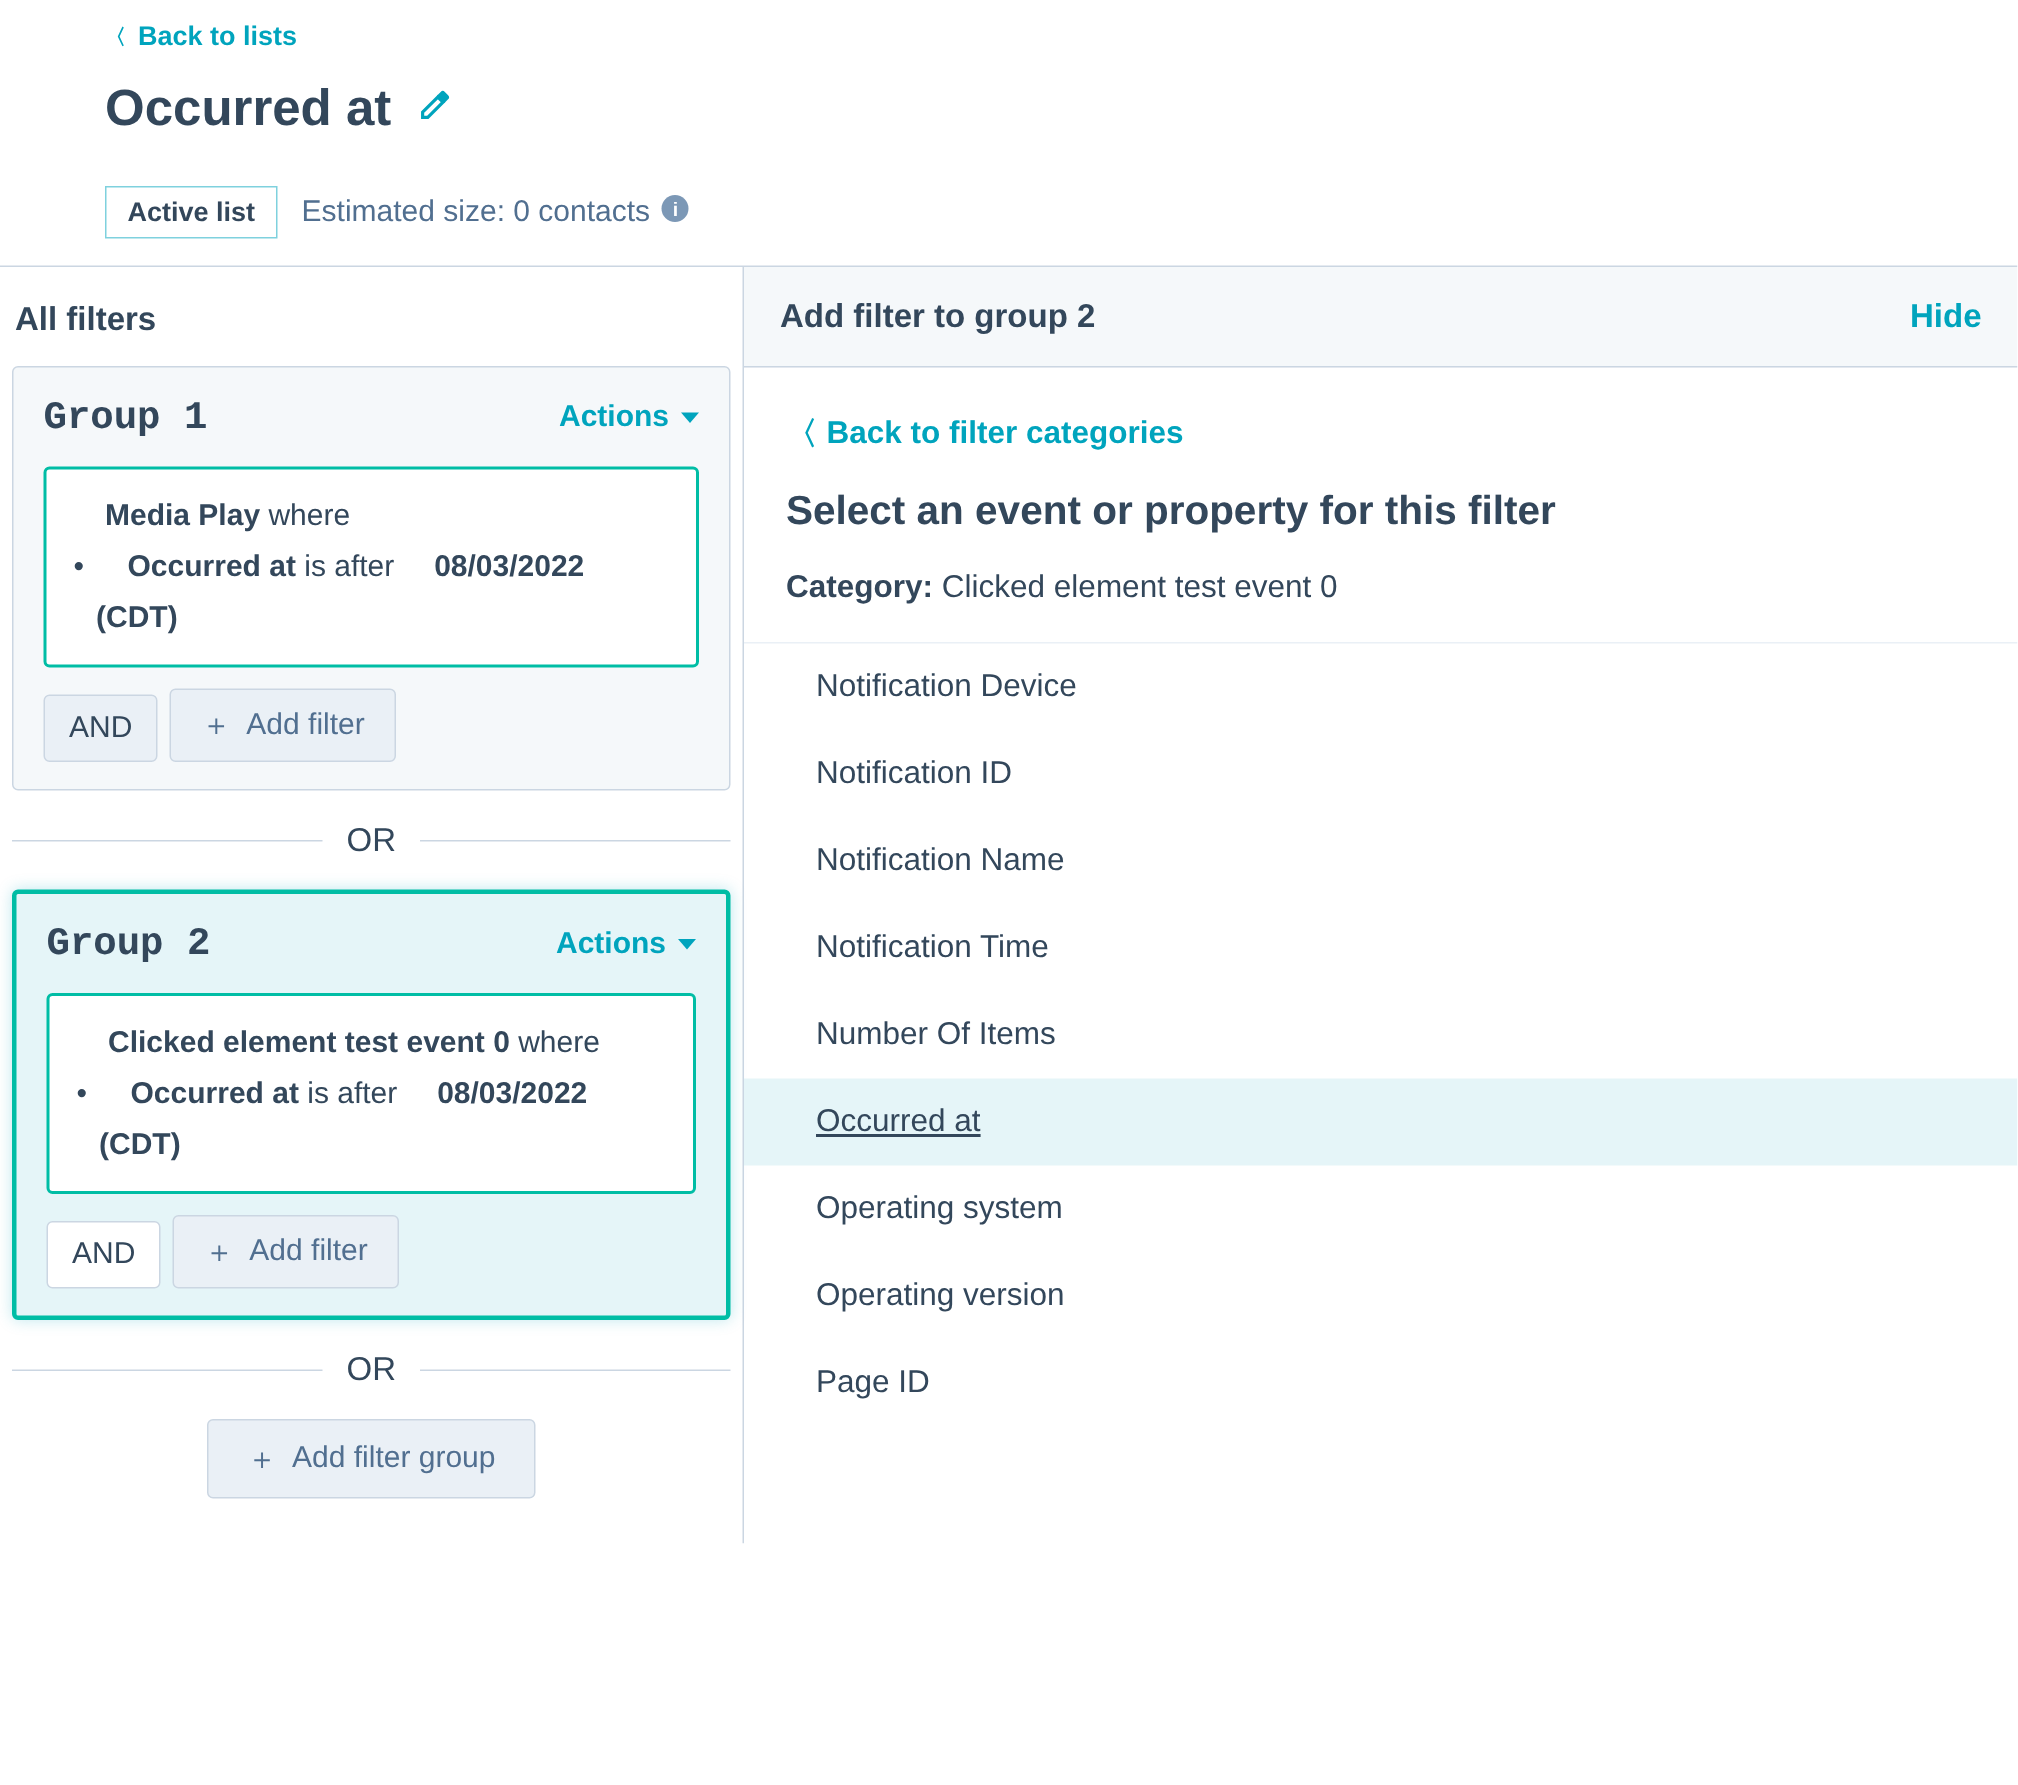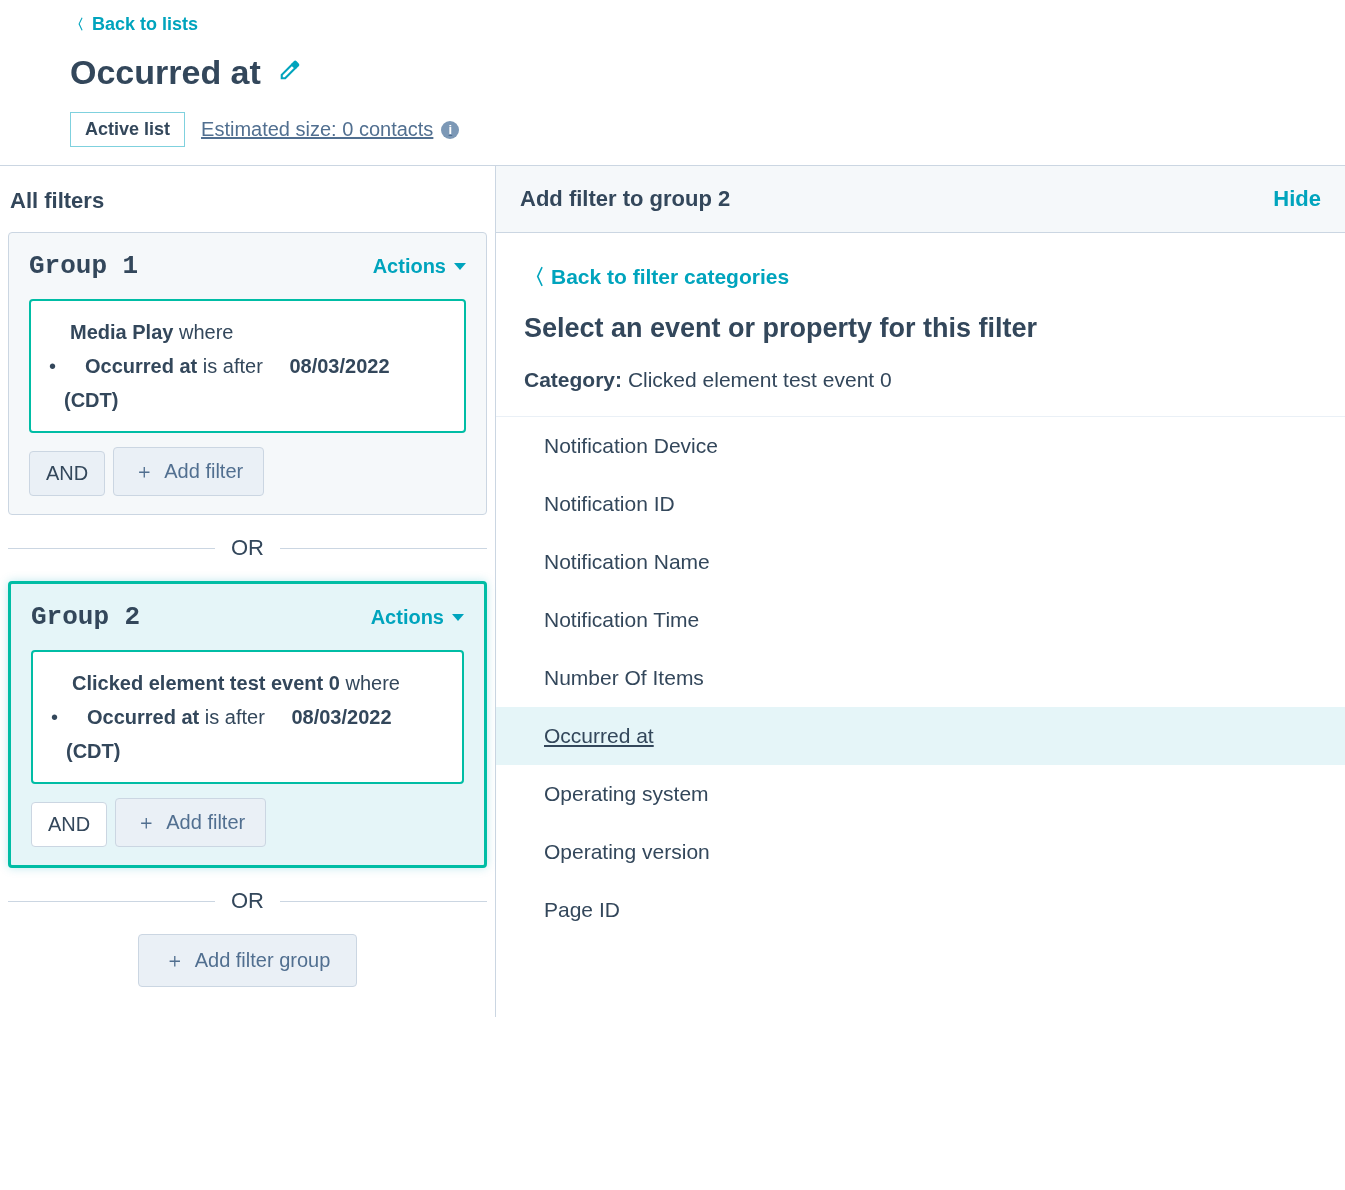--- a/index.html
+++ b/index.html
@@ -31,37 +31,35 @@
   .title {
     font-size: 34px;
     font-weight: 700;
     color: #33475b;
   }
   .pencil { color: #00a4bd; font-size: 22px; cursor: pointer; }
   .meta-row {
     display: flex;
     align-items: center;
     gap: 16px;
-    margin-top: 20px;
+    margin-top: 32px;
   }
   .active-badge {
     border: 1px solid #7fd1de;
     padding: 6px 14px;
     font-size: 18px;
     font-weight: 700;
     color: #33475b;
     background: #fff;
   }
   .est-size {
     font-size: 20px;
     color: #516f90;
     display: inline-flex;
-    align-items: center;
     gap: 8px;
-    text-decoration: underline;
   }
   .info-icon {
     width: 18px; height: 18px; border-radius: 50%;
     background: #7c98b6; color: #fff;
     display: inline-flex; align-items: center; justify-content: center;
     font-size: 13px; font-weight: 700; font-style: normal;
   }
   .columns {
     display: flex;
     border-top: 1px solid #cbd6e2;

